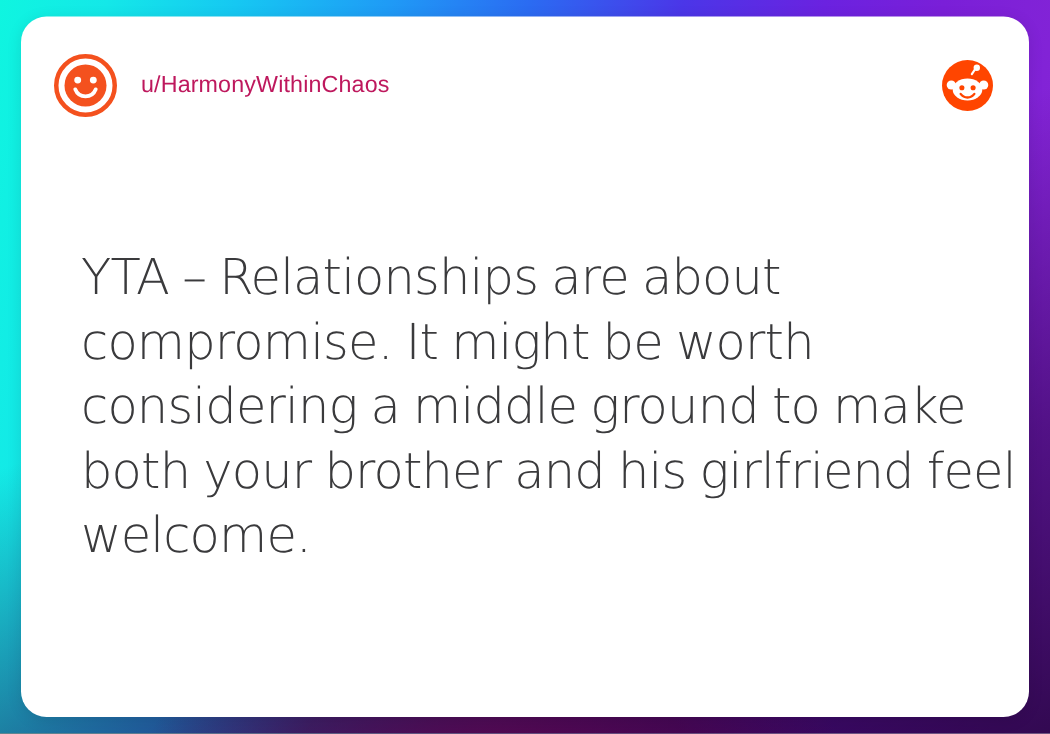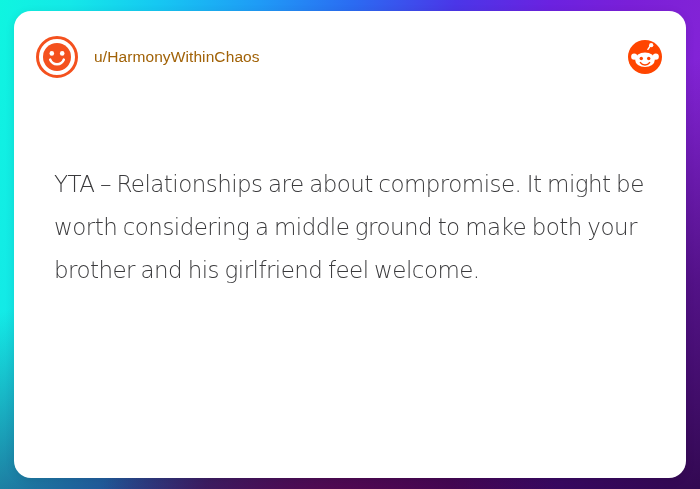--- a/index.html
+++ b/index.html
@@ -84,21 +84,21 @@
     width: 42px;
     height: 42px;
     flex: 0 0 auto;
     display: block;
   }
 
   .username {
     margin-left: 16px;
     font-size: 15.5px;
     font-weight: 400;
-    color: #a16207;
+    color: #be185d;
     letter-spacing: 0.1px;
     line-height: 1;
     white-space: nowrap;
   }
 
   .spacer { flex: 1 1 auto; }
 
   .reddit-logo {
     width: 34px;
     height: 34px;
@@ -111,21 +111,21 @@
   .card-body {
     position: absolute;
     left: 40px;
     top: 152px;
     width: 626px;
   }
 
   .body-text {
     margin: 0;
     font-family: "DejaVu Sans", "Liberation Sans", sans-serif;
-    font-size: 23px;
+    font-size: 33px;
     font-weight: 300;
     line-height: 43px;
     color: #3a3a3c;
     letter-spacing: -0.55px;
     word-spacing: -1.2px;
     white-space: pre-wrap;
   }
 </style>
 </head>
 <body>

